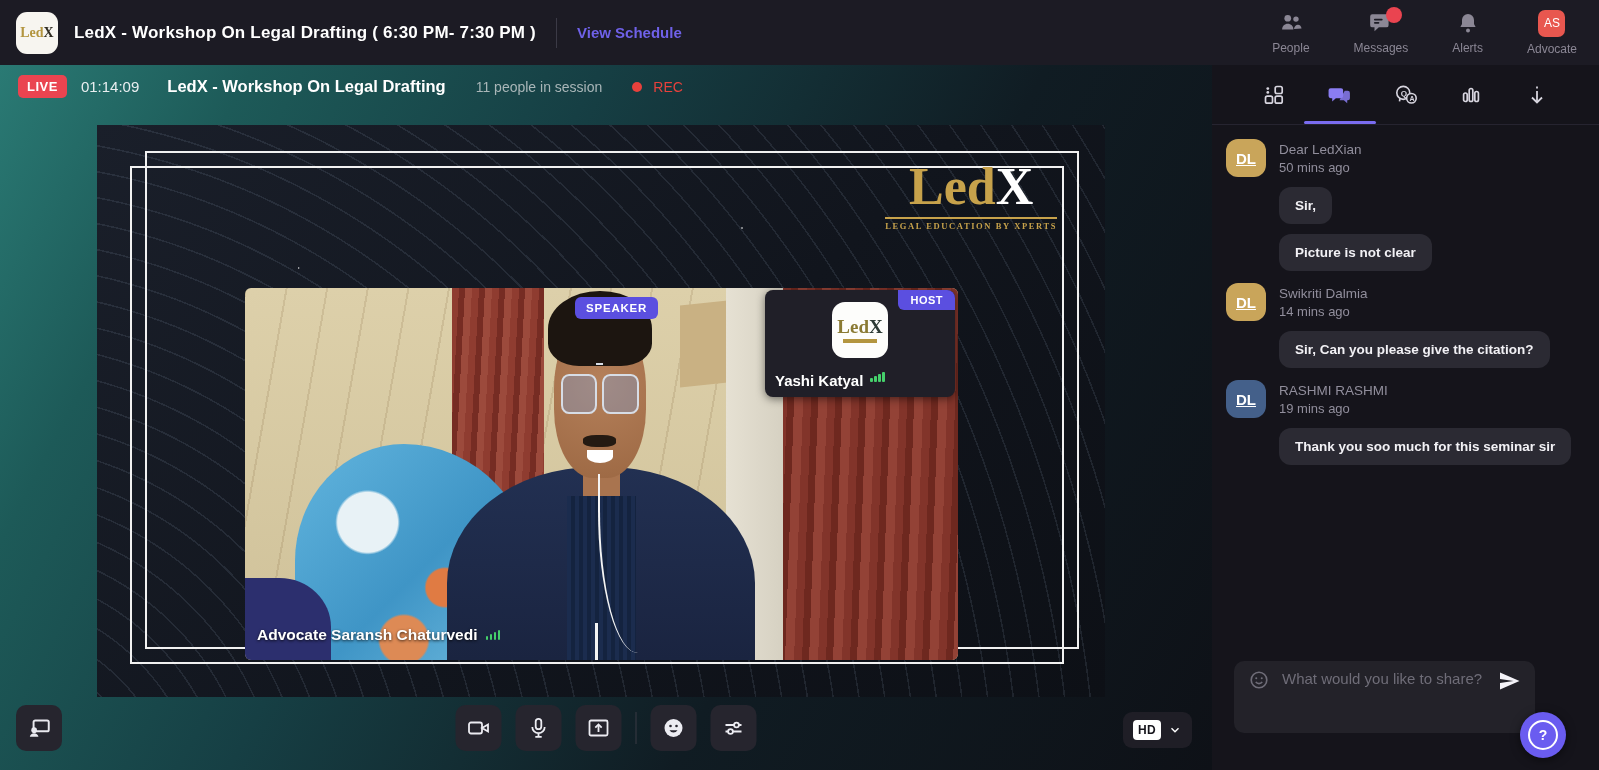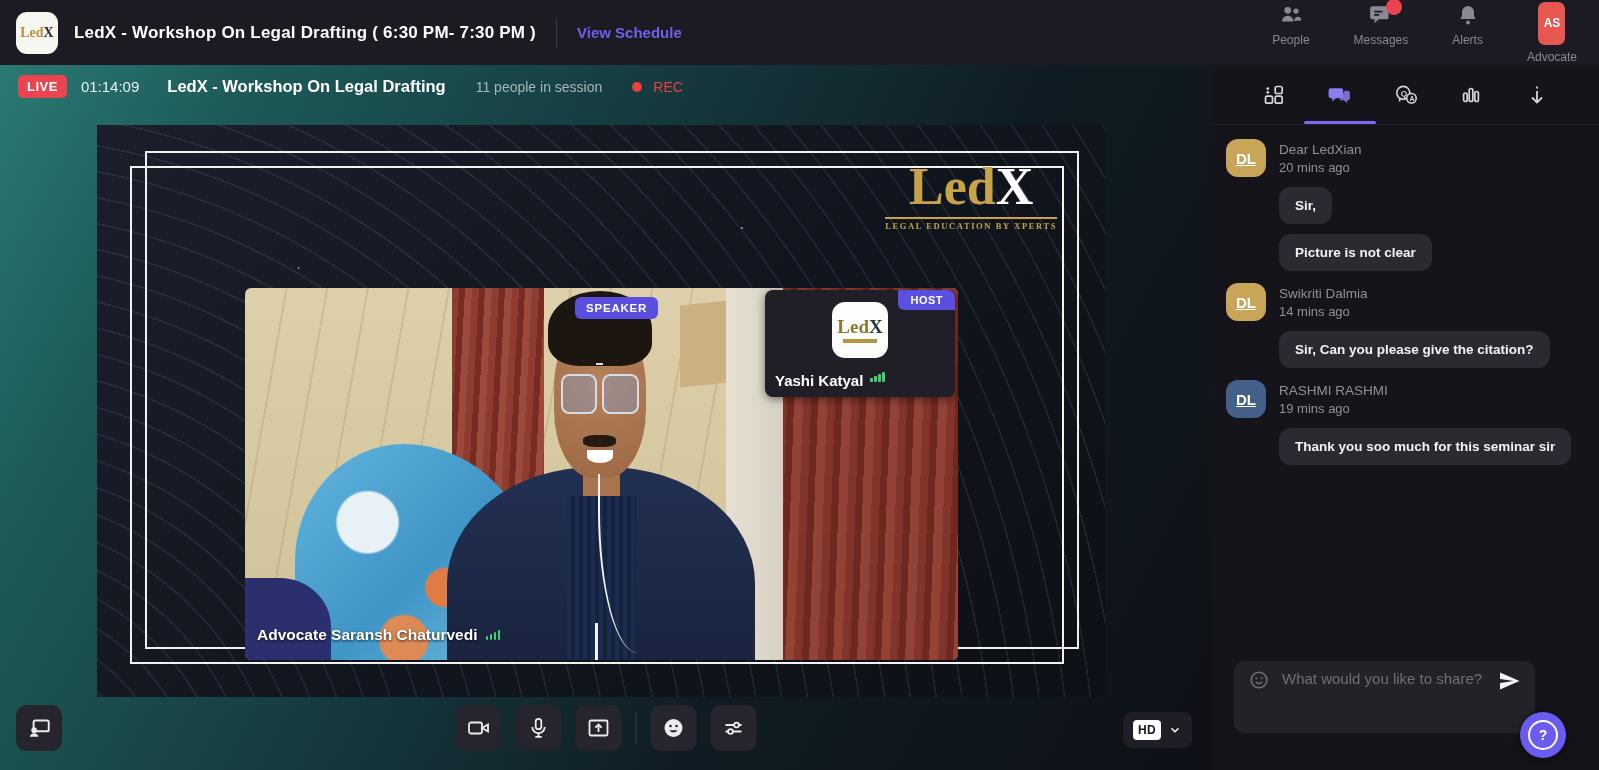--- a/index.html
+++ b/index.html
@@ -14,21 +14,21 @@
   .hdr-logo .lx{font-family:"Liberation Serif",serif;font-weight:bold;font-size:14px;color:#b3953f;}
   .hdr-logo .lx b{color:#2e2a20;}
   .hdr-title{color:#fff;font-weight:bold;font-size:17px;margin-left:16px;letter-spacing:.2px;}
   .hdr-sep{width:1px;height:30px;background:#3b3a46;margin:0 20px;}
   .view-schedule{color:#6f61e8;font-weight:bold;font-size:15px;cursor:pointer;text-decoration:none;}
   .hdr-nav{margin-left:auto;margin-right:22px;display:flex;gap:44px;}
   .nav-item{display:flex;flex-direction:column;align-items:center;gap:5px;color:#8b8795;cursor:pointer;position:relative;}
   .nav-item .lbl{font-size:12px;}
   .nav-ic{width:26px;height:26px;position:relative;display:flex;align-items:center;justify-content:center;}
   .msg-badge{position:absolute;top:-3px;right:-8px;width:16px;height:16px;background:#ea4450;border-radius:50%;}
-  .adv-avatar{width:27px;height:43px;background:#e8574f;border-radius:7px;color:#fff;font-size:12px;font-weight:bold;display:flex;align-items:center;justify-content:center;}
+  .adv-avatar{width:27px;height:27px;background:#e8574f;border-radius:7px;color:#fff;font-size:12px;font-weight:normal;display:flex;align-items:center;justify-content:center;}
   
   .main{position:absolute;top:65px;left:0;width:1212px;bottom:0;overflow:hidden;
     background:linear-gradient(118deg,#2a7a74 0%,#1d5a58 16%,#163f44 38%,#101c23 66%,#0e1117 100%);}
   .session-bar{height:43px;display:flex;align-items:center;padding-left:18px;gap:14px;}
   .live-badge{background:#ea4450;color:#fff;font-size:13px;font-weight:bold;padding:4px 9px;border-radius:5px;letter-spacing:.5px;}
   .elapsed{color:#e9eef0;font-size:15px;}
   .sess-title{color:#fff;font-size:16.5px;font-weight:bold;margin-left:14px;}
   .attendance{color:#a9b6b8;font-size:14px;margin-left:16px;}
   .rec{display:flex;align-items:center;gap:11px;margin-left:16px;color:#e8413c;font-size:14px;}
   .rec-dot{width:10px;height:10px;border-radius:50%;background:#e8413c;}
@@ -376,21 +376,21 @@
       </span>
     </div>
   </div>
 
   <div class="chatlist">
     <div class="msg-group">
       <div class="msg-head">
         <div class="chat-avatar" style="background: rgb(201, 165, 90);">DL</div>
         <div class="msg-meta">
           <span class="msg-name">Dear LedXian</span>
-          <span class="msg-time">20 mins ago</span>
+          <span class="msg-time">50 mins ago</span>
         </div>
       </div>
       <div><span class="bubble">Sir,</span></div>
       <div><span class="bubble">Picture is not clear</span></div>
     </div>
 
     <div class="msg-group">
       <div class="msg-head">
         <div class="chat-avatar" style="background: rgb(201, 165, 90);">DL</div>
         <div class="msg-meta">

